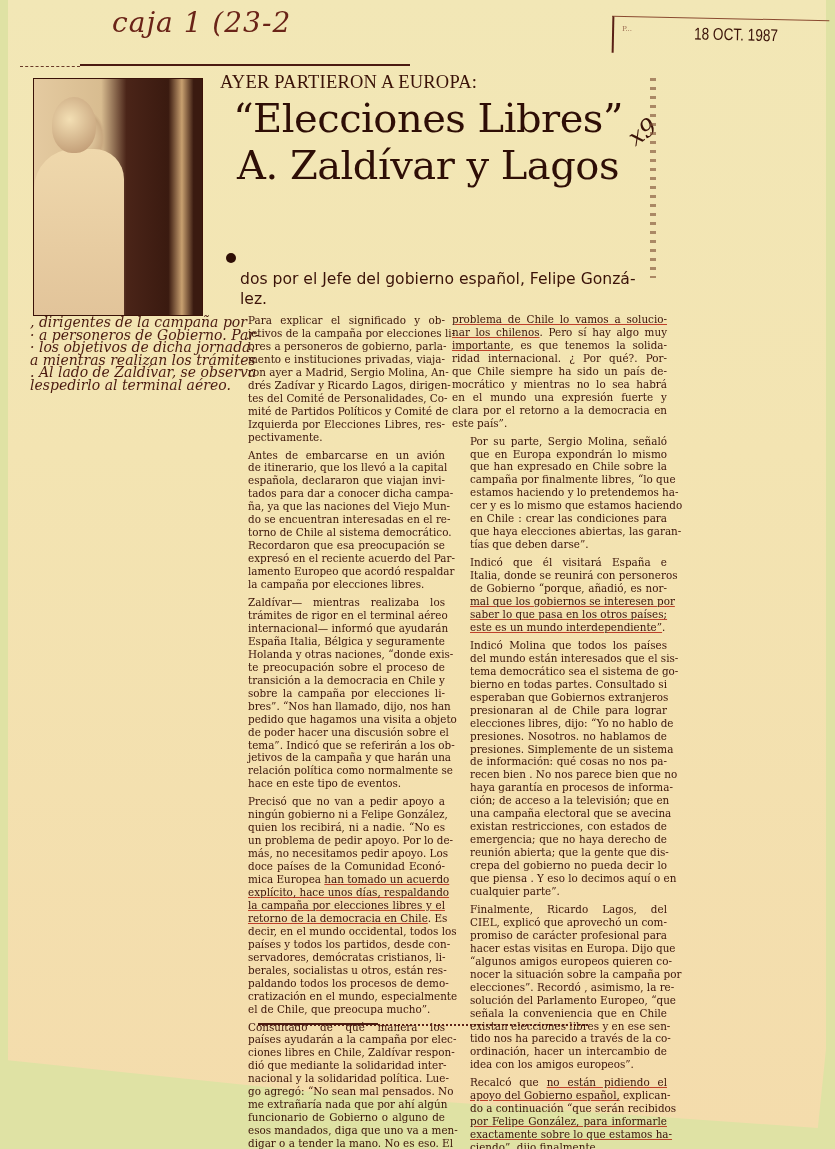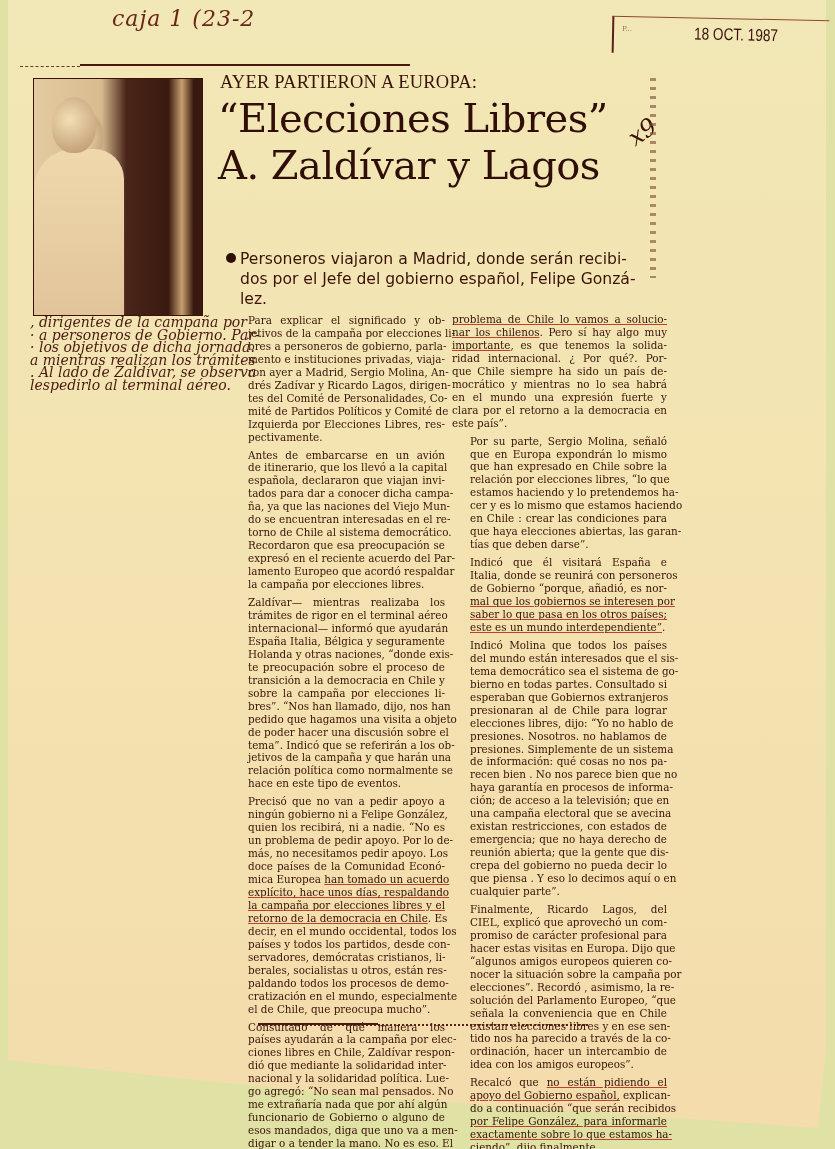--- a/index.html
+++ b/index.html
@@ -10,21 +10,21 @@
     color:#4a1a10;
   }
   .paper {
     position:absolute; left:8px; top:0; width:818px; height:1128px;
     background:linear-gradient(180deg,#f2e7b6 0%,#f3e4b2 40%,#f4dcac 100%);
     clip-path:polygon(0 0,100% 0,100% 93%,99% 100%,40% 97%,0 94%);
   }
   .handnote {
     position:absolute; left:112px; top:6px;
     font-family:"DejaVu Serif", serif; font-style:italic;
-    font-size:22px; color:#6a2418; letter-spacing:1px;
+    font-size:28px; color:#6a2418; letter-spacing:1px;
   }
   .datestamp {
     position:absolute; left:612px; top:18px; width:215px; height:36px;
     border-left:2px solid #5a2016; border-top:1px solid #8a4a30;
     transform:rotate(1.2deg);
   }
   .datestamp .src { position:absolute; left:8px; top:8px; font-size:7px; color:#9a6a50; }
   .datestamp .date {
     position:absolute; left:80px; top:6px;
     font-family:"Liberation Sans Narrow","Liberation Sans", sans-serif;
@@ -57,21 +57,21 @@
   .caption div { white-space:nowrap; }
 
   .kicker {
     position:absolute; left:220px; top:72px;
     font-family:Liberation Serif, serif; font-size:18.5px; letter-spacing:.2px;
     color:#3a1208;
   }
   .headline {
     position:absolute; left:218px; top:95px; width:420px;
     font-family:"DejaVu Serif", serif; font-size:40px; line-height:47px;
-    color:#2e0e06; letter-spacing:-.5px;
+    color:#2e0e06; letter-spacing:-.5px;text-align:center;
   }
   .headline div { white-space:nowrap; }
   .deck {
     position:absolute; left:226px; top:249px; width:430px;
     font-family:"DejaVu Sans", sans-serif; font-size:15.6px; line-height:20px;
     color:#3a1208;
   }
   .deck .bullet { display:inline-block; width:10px; height:10px; border-radius:50%; background:#2e0e06; margin-right:4px; vertical-align:1px; }
   .deck div { white-space:nowrap; }
   .handmark {
@@ -127,21 +127,21 @@
 
 <div class="kicker">AYER PARTIERON A EUROPA:</div>
 <div class="headline">
   <div>“Elecciones Libres”</div>
   <div>A. Zaldívar y Lagos</div>
 </div>
 <div class="handmark">x9</div>
 <div class="margin-ticks"></div>
 
 <div class="deck">
-  <div><span class="bullet"></span><span>Personeros viajaron a Madrid, donde serán recibi-</span></div>
+  <div><span class="bullet"></span></div>
   <div style="padding-left:14px"><span>dos por el Jefe del gobierno español, Felipe Gonzá-</span></div>
   <div style="padding-left:14px"><span>lez.</span></div>
 </div>
 
 <div class="col left" id="col-left">
     <p>
       <span class="ln" style="text-indent: 18px;">Para explicar el significado y ob-</span>
       <span class="ln">jetivos de la campaña por elecciones li-</span>
       <span class="ln">bres a personeros de gobierno, parla-</span>
       <span class="ln">mento e instituciones privadas, viaja-</span>
@@ -223,21 +223,21 @@
       <span class="ln">que Chile siempre ha sido un país de-</span>
       <span class="ln">mocrático y mientras no lo sea habrá</span>
       <span class="ln">en el mundo una expresión fuerte y</span>
       <span class="ln">clara por el retorno a la democracia en</span>
       <span class="ln last">este país”.</span>
     </p>
     <p>
       <span class="ln" style="text-indent: 18px;">Por su parte, Sergio Molina, señaló</span>
       <span class="ln">que en Europa expondrán lo mismo</span>
       <span class="ln">que han expresado en Chile sobre la</span>
-      <span class="ln">relación por elecciones libres, “lo que</span>
+      <span class="ln">campaña por finalmente libres, “lo que</span>
       <span class="ln">estamos haciendo y lo pretendemos ha-</span>
       <span class="ln">cer y es lo mismo que estamos haciendo</span>
       <span class="ln">en Chile : crear las condiciones para</span>
       <span class="ln">que haya elecciones abiertas, las garan-</span>
       <span class="ln last">tías que deben darse”.</span>
     </p>
     <p>
       <span class="ln" style="text-indent: 18px;">Indicó que él visitará España e</span>
       <span class="ln">Italia, donde se reunirá con personeros</span>
       <span class="ln">de Gobierno “porque, añadió, es nor-</span>

